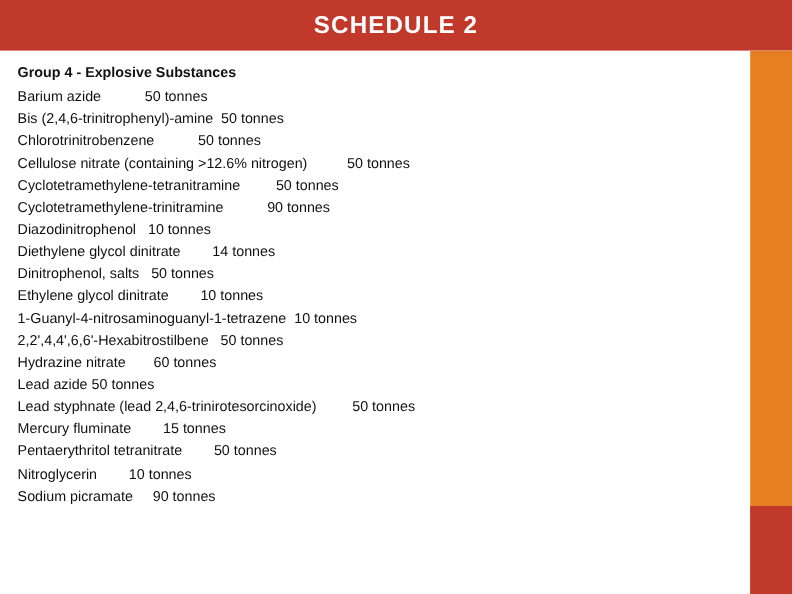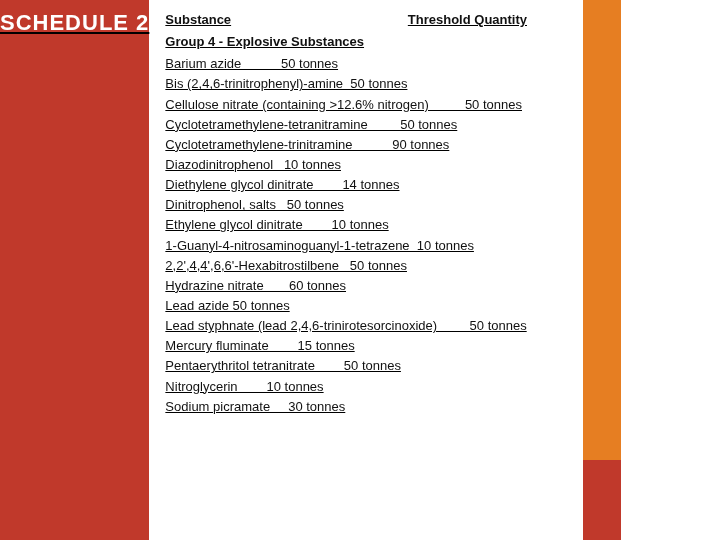--- a/index.html
+++ b/index.html
@@ -4,25 +4,24 @@
   <style>
     * { margin: 0; padding: 0; box-sizing: border-box; }
     body {
       width: 720px;
       height: 540px;
       background: #fff;
       font-family: Arial, sans-serif;
       overflow: hidden;
     }
     .page-wrapper {
-      width: 621px;
+      width: 720px;
       height: 540px;
       display: flex;
-      flex-direction: row;
-      text-decoration: underline;
+      flex-direction: column;
     }
     .header {
       background: #c0392b;
       color: #fff;
       text-align: center;
       padding: 10px 0;
       font-size: 22px;
       font-weight: bold;
       letter-spacing: 1px;
     }
@@ -82,30 +81,27 @@
   </style>
 </head>
 <body>
 
 <div class="page-wrapper">
   <div class="header">
     <span>SCHEDULE 2</span>
   </div>
   <div class="content-area">
     <div class="main-content">
-      <div class="columns-row">
-        <span class="col-substance">Substance</span>
-        <span class="col-threshold">Threshold Quantity</span>
-      </div>
       <div class="group-heading">Group 4 - Explosive Substances</div>
 
       <div class="substance-line"><span>Barium azide           50 tonnes</span></div>
 
       <div class="substance-line"><span>Bis (2,4,6-trinitrophenyl)-amine  50 tonnes</span></div>
 
+      <div class="substance-line"><span>Chlorotrinitrobenzene           50 tonnes</span></div>
 
       <div class="substance-line"><span>Cellulose nitrate (containing &gt;12.6% nitrogen)          50 tonnes</span></div>
 
       <div class="substance-line"><span>Cyclotetramethylene-tetranitramine         50 tonnes</span></div>
 
       <div class="substance-line"><span>Cyclotetramethylene-trinitramine           90 tonnes</span></div>
 
       <div class="substance-line"><span>Diazodinitrophenol   10 tonnes</span></div>
 
       <div class="substance-line"><span>Diethylene glycol dinitrate        14 tonnes</span></div>
@@ -125,20 +121,20 @@
       <div class="substance-line"><span>Lead styphnate (lead 2,4,6-trinirotesorcinoxide)         50 tonnes</span></div>
 
       <div class="substance-line"><span>Mercury fluminate        15 tonnes</span></div>
 
 
       <div class="substance-line"><span>Pentaerythritol tetranitrate        50 tonnes</span></div>
 
       <div class="substance-line"><span>Nitroglycerin        10 tonnes</span></div>
 
 
-      <div class="substance-line"><span>Sodium picramate     30 tonnes</span></div>
+      <div class="substance-line"><span>Sodium picramate     90 tonnes</span></div>
     </div>
     <div class="right-sidebar">
       <div class="right-sidebar-top"></div>
       <div class="right-sidebar-bottom"></div>
     </div>
   </div>
 </div>
 
 </body></html>

